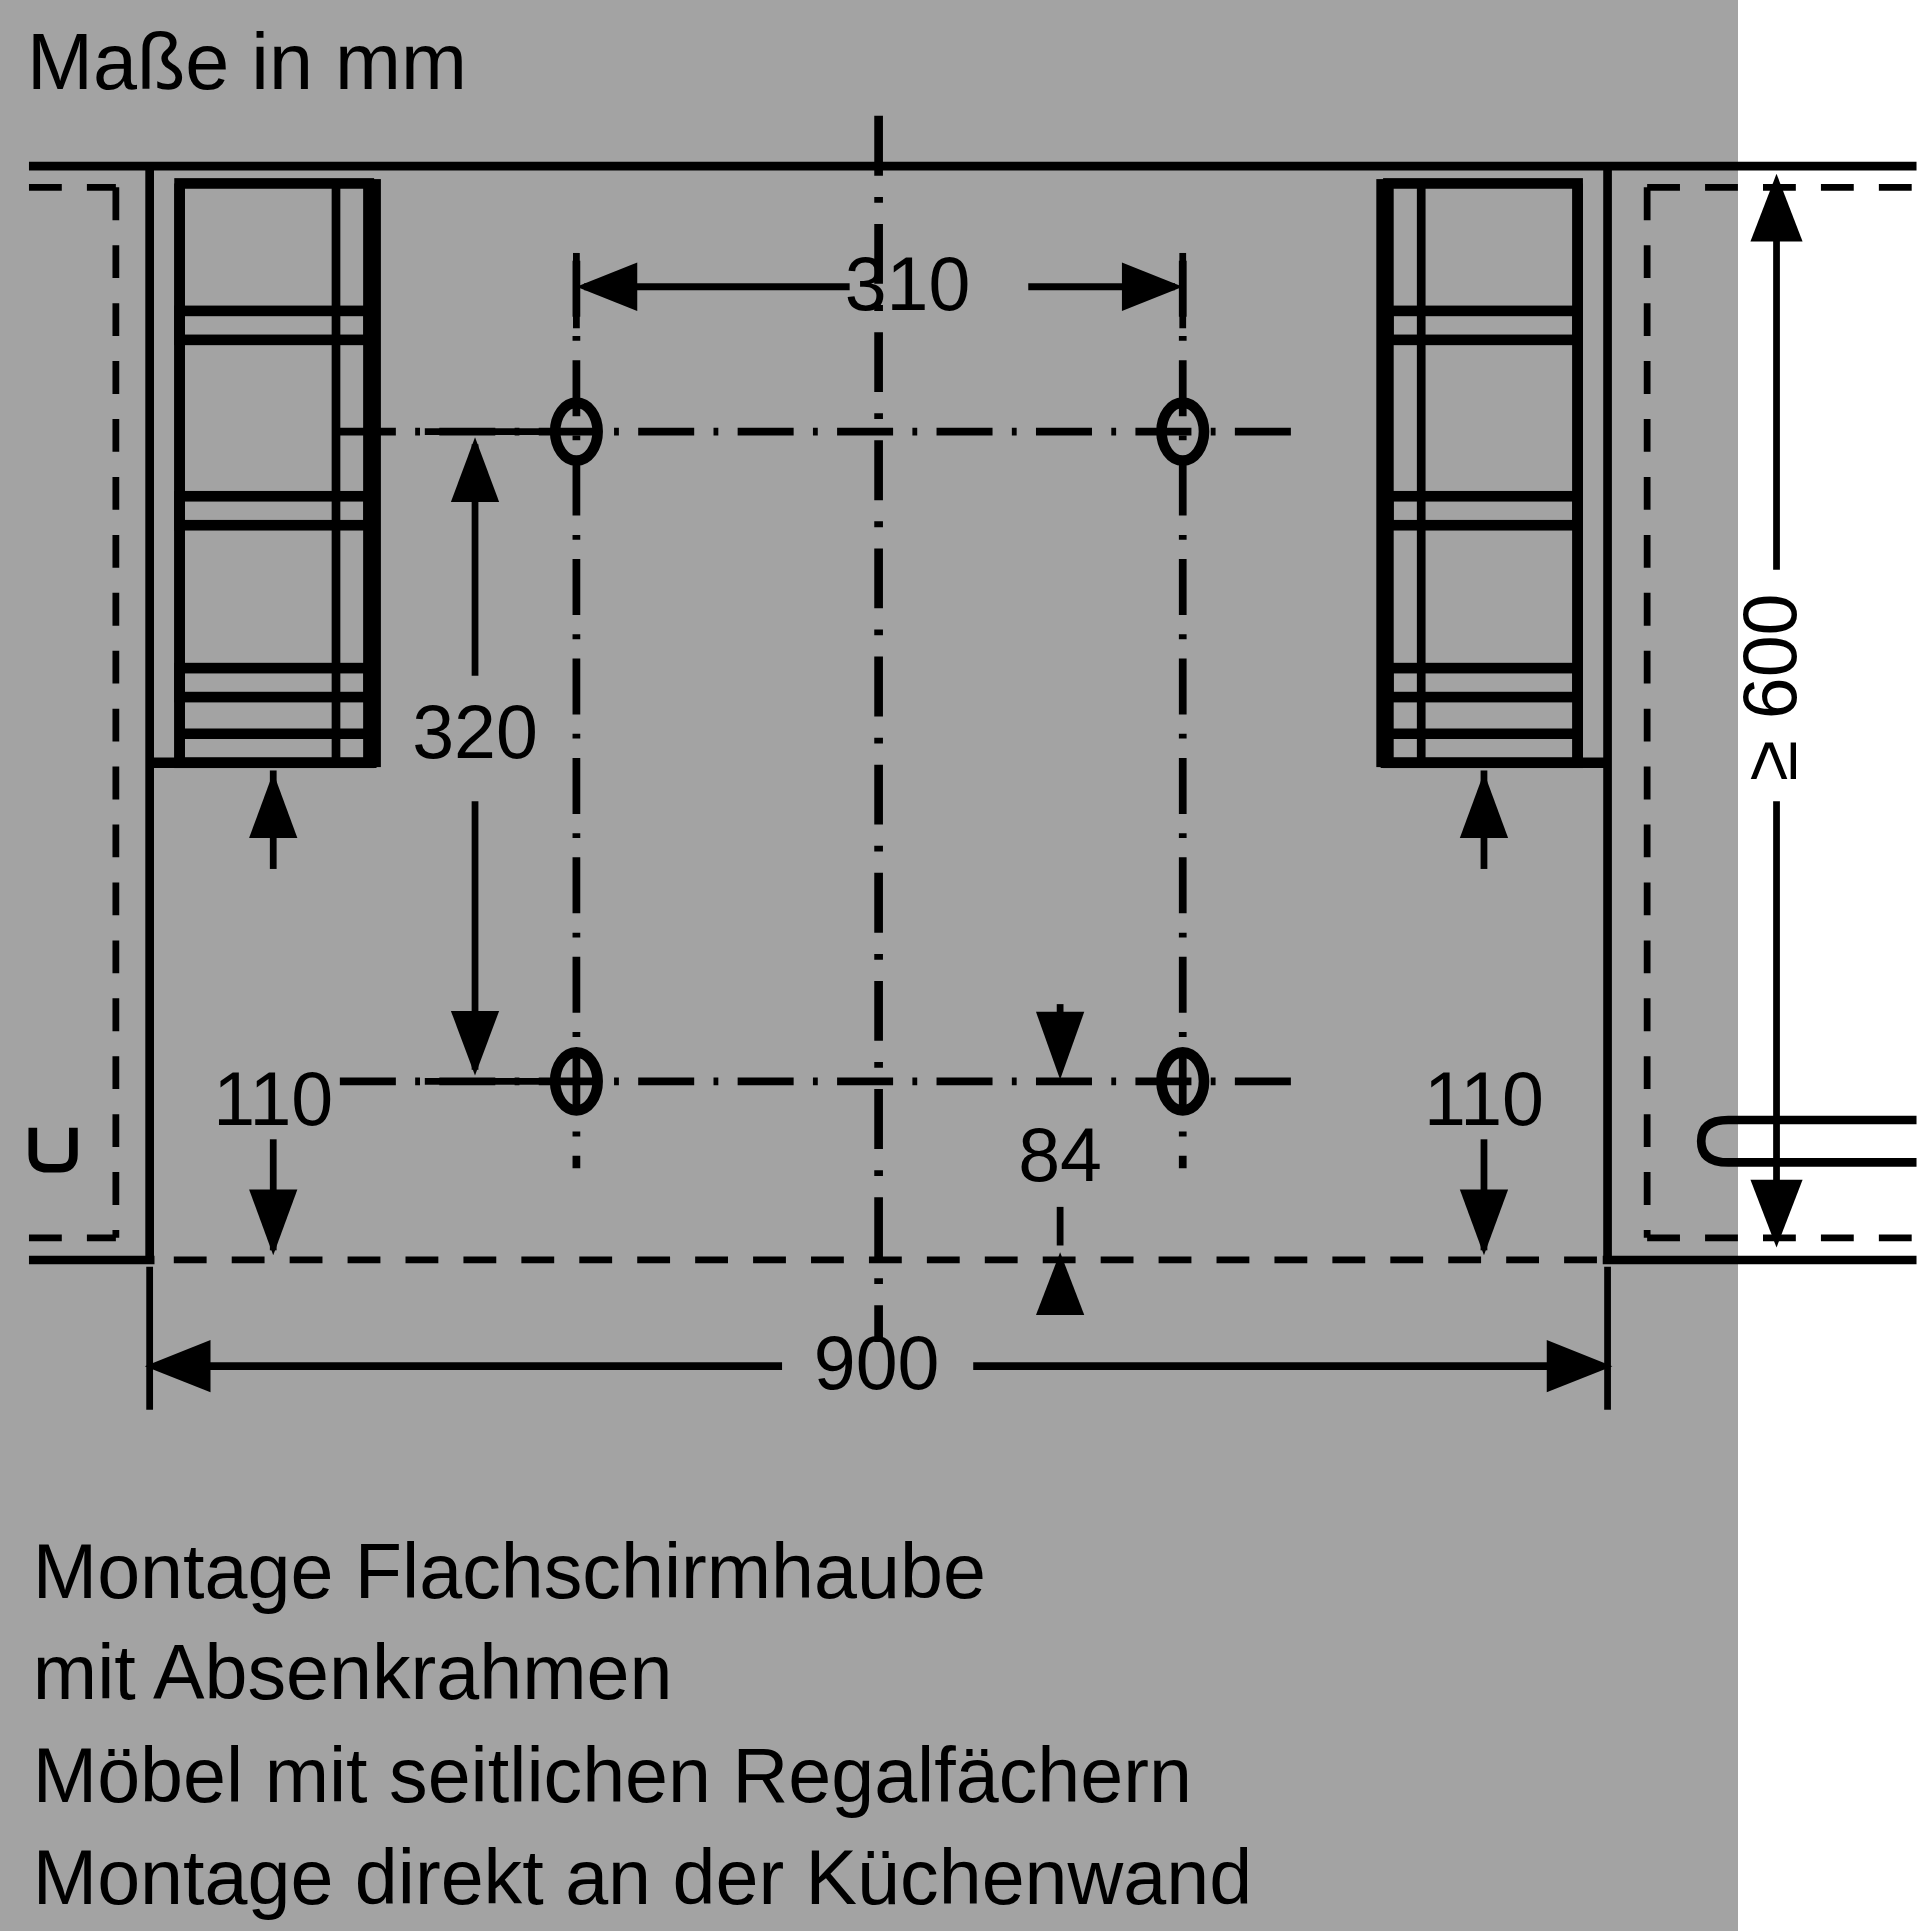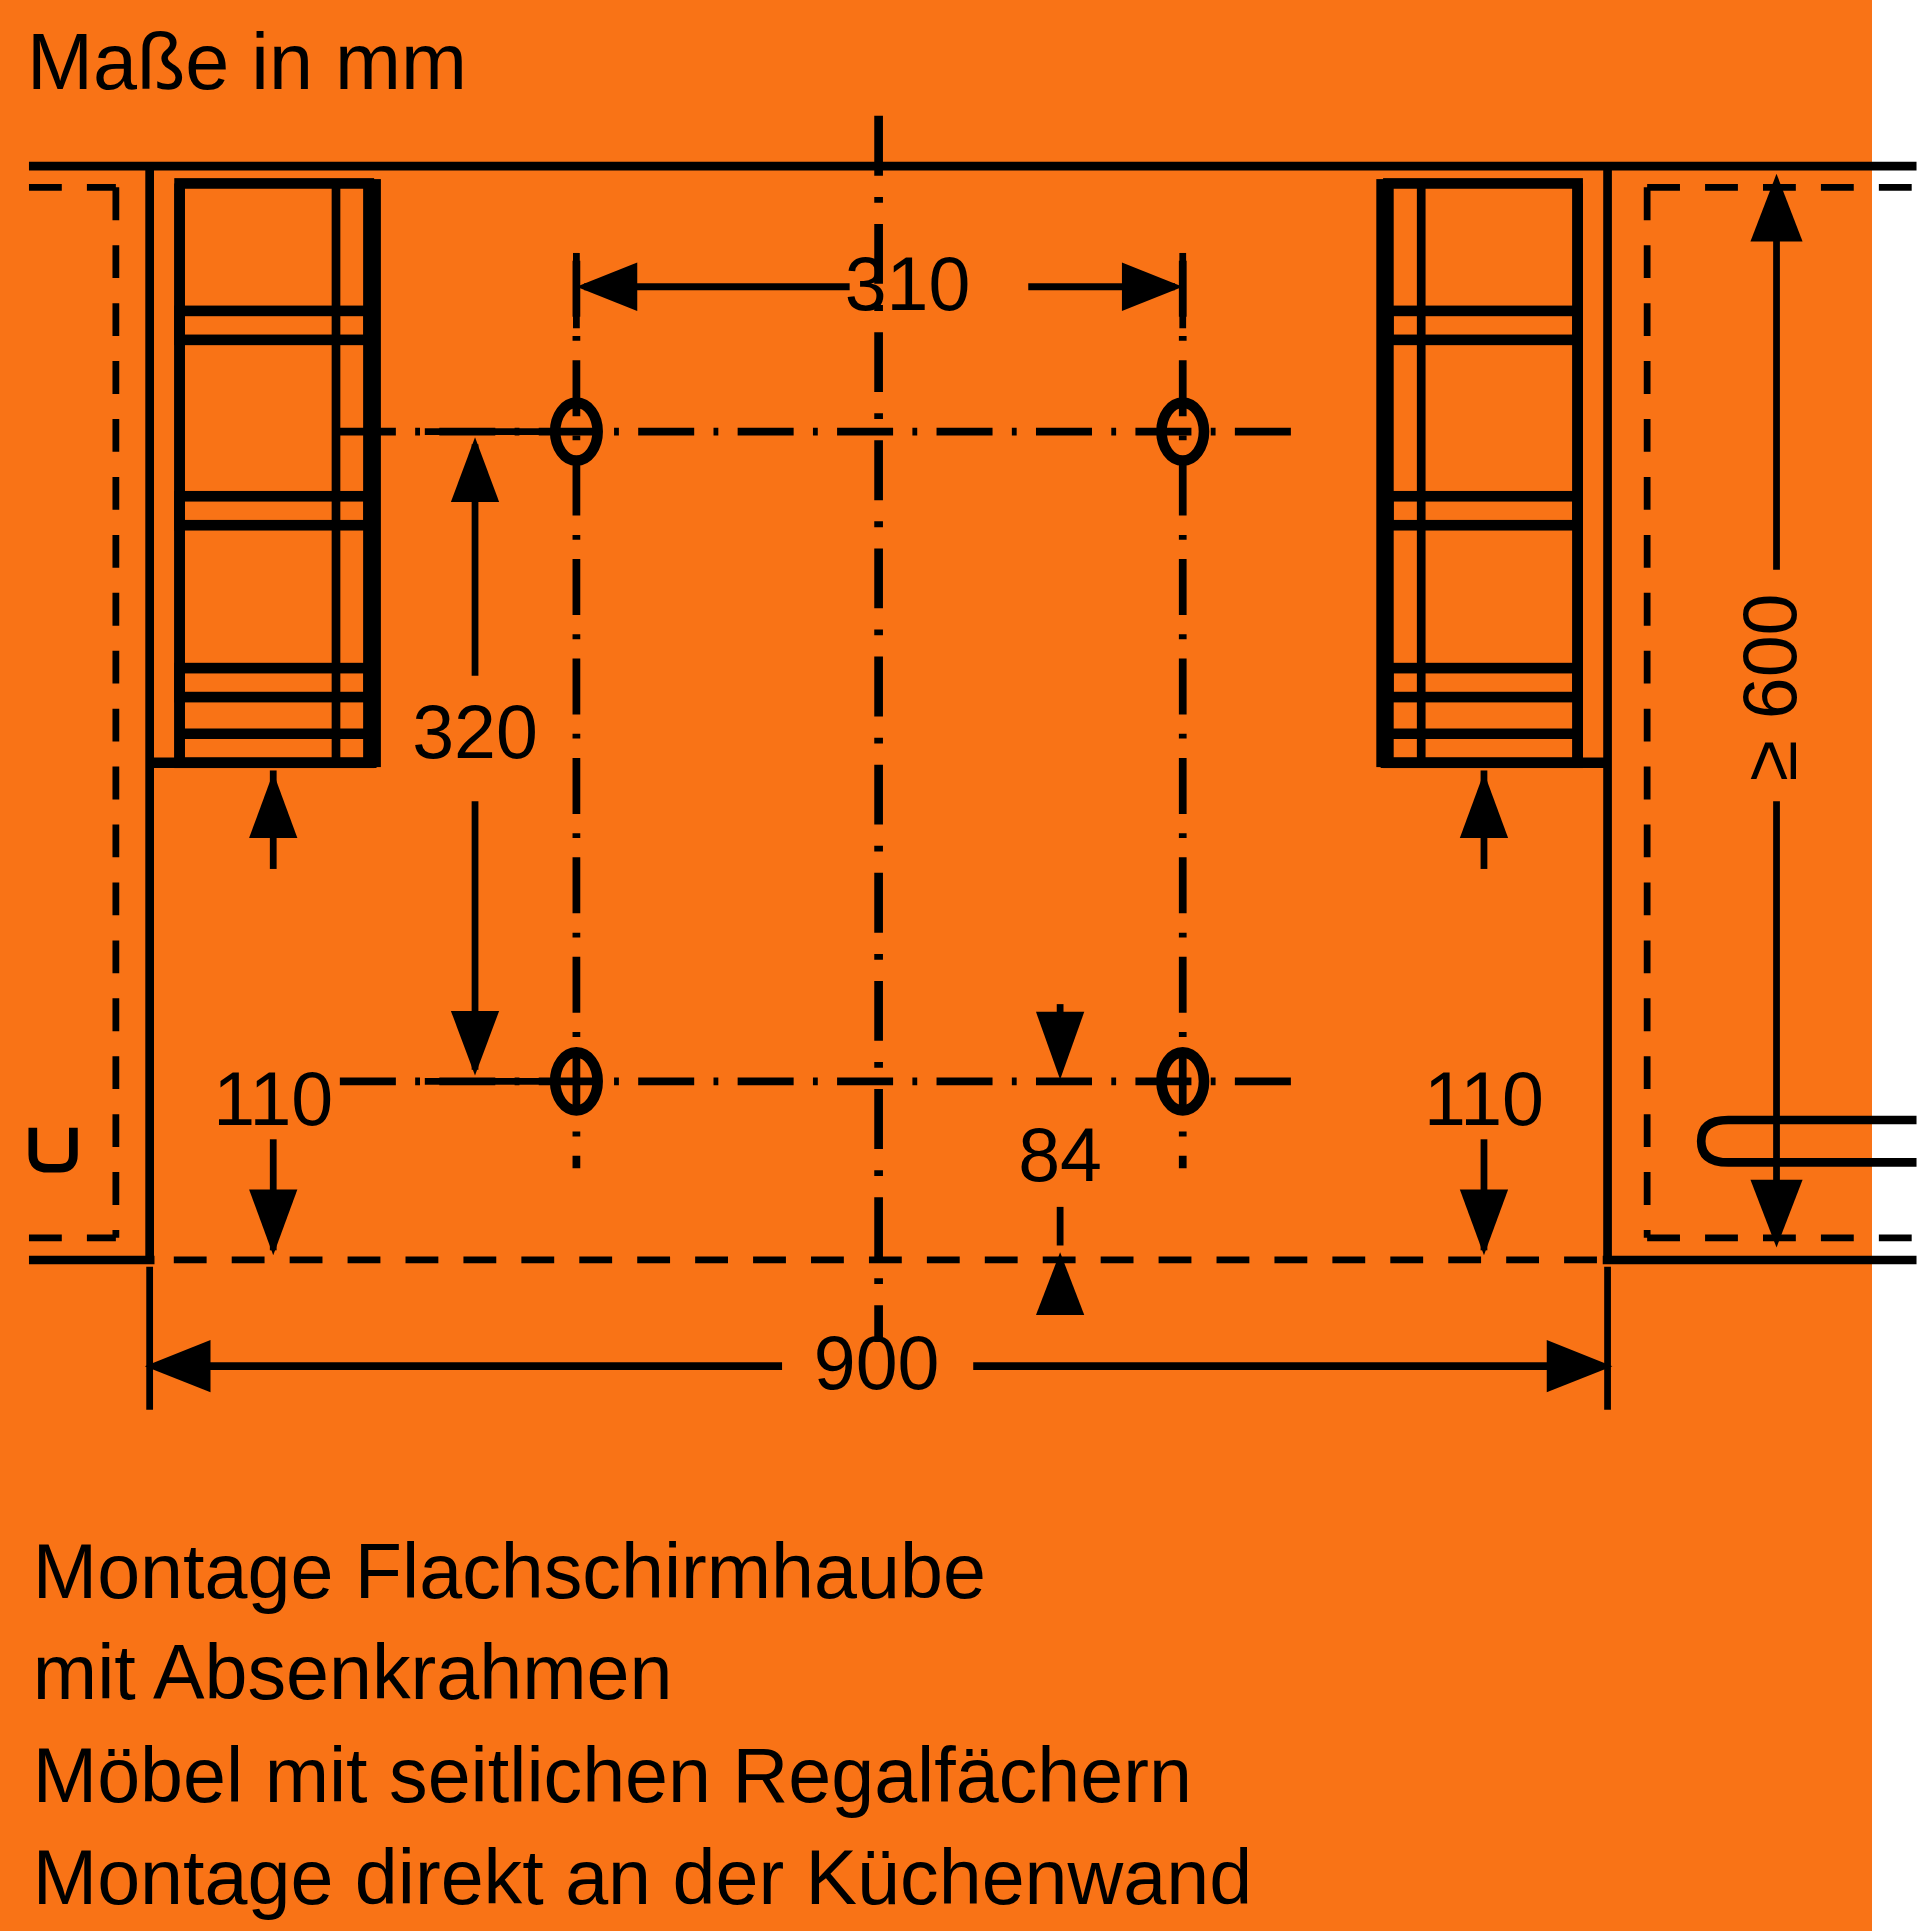--- a/index.html
+++ b/index.html
@@ -9,23 +9,23 @@
   }
   body {
     width: 1931px;
     height: 1931px;
     font-family: "Liberation Sans", sans-serif;
     color: #000000;
     overflow: hidden;
   }
   #page {
     position: relative;
-    width: 1872px;
+    width: 1738px;
     height: 1931px;
-    background: #f97316;
+    background: #a3a3a3;
   }
   #drawing-svg {
     position: absolute;
     left: 0;
     top: 0;
     width: 1931px;
     height: 1931px;
     display: block;
   }
   .dim-text {

